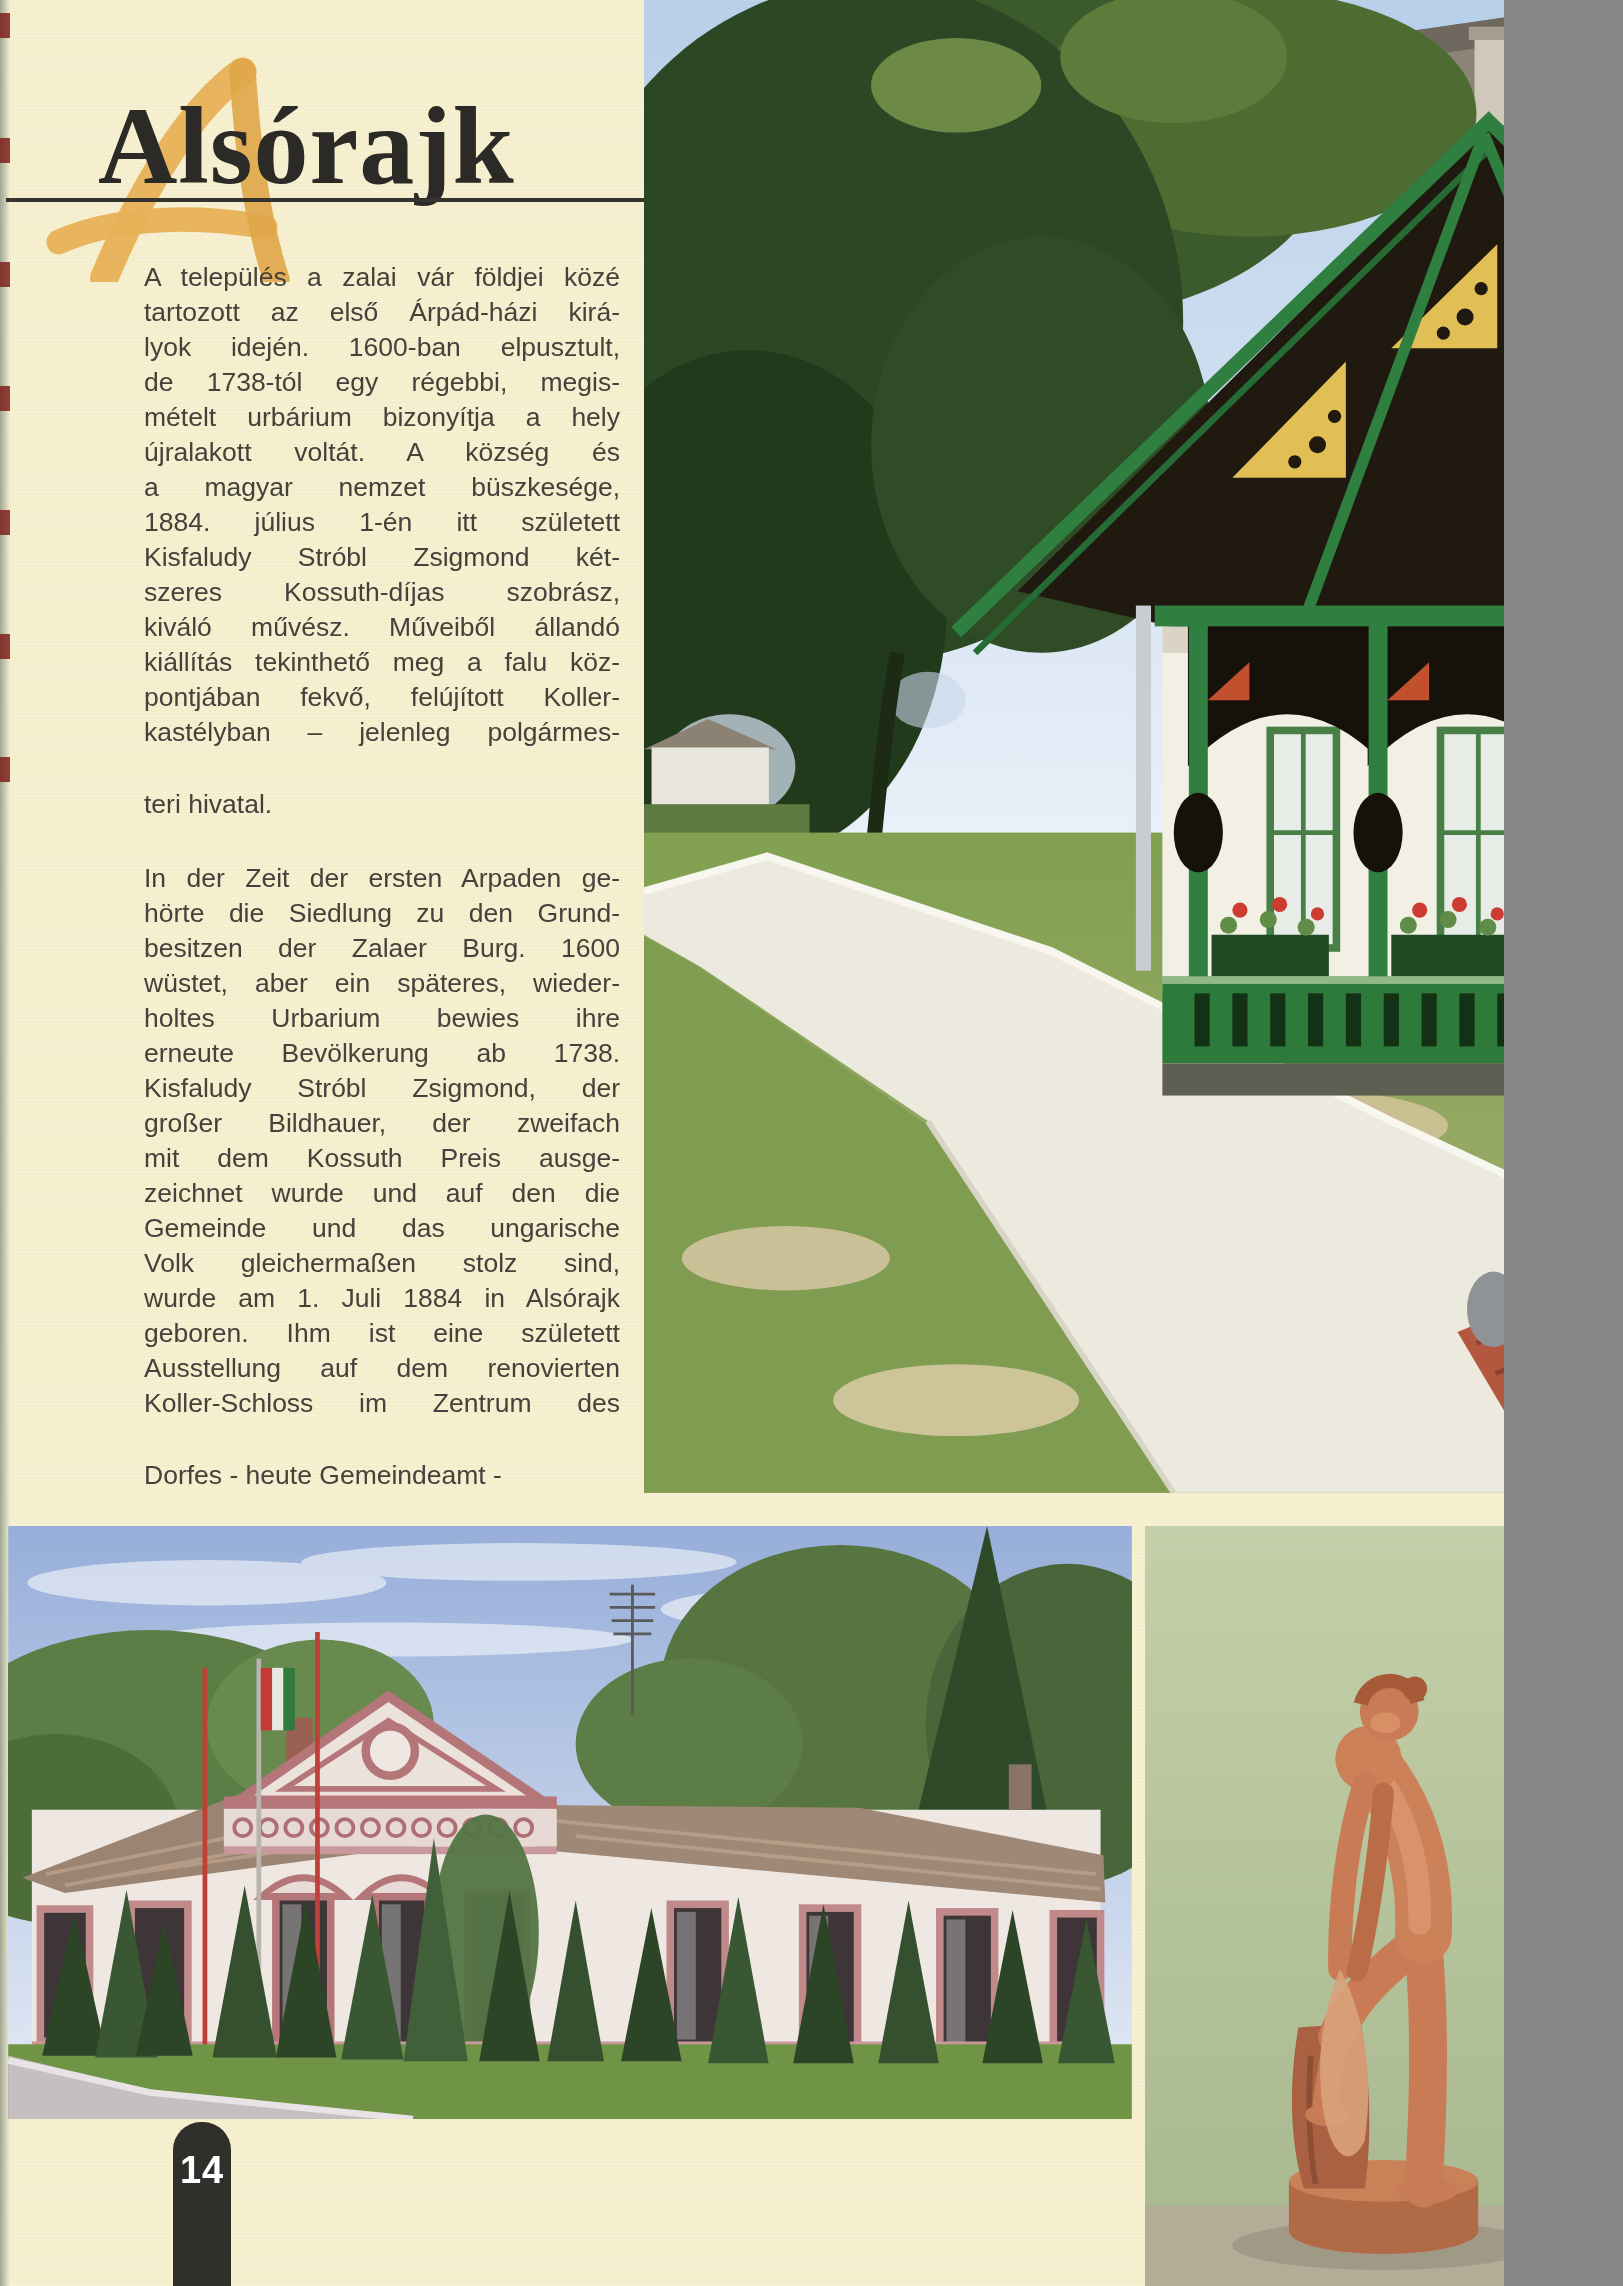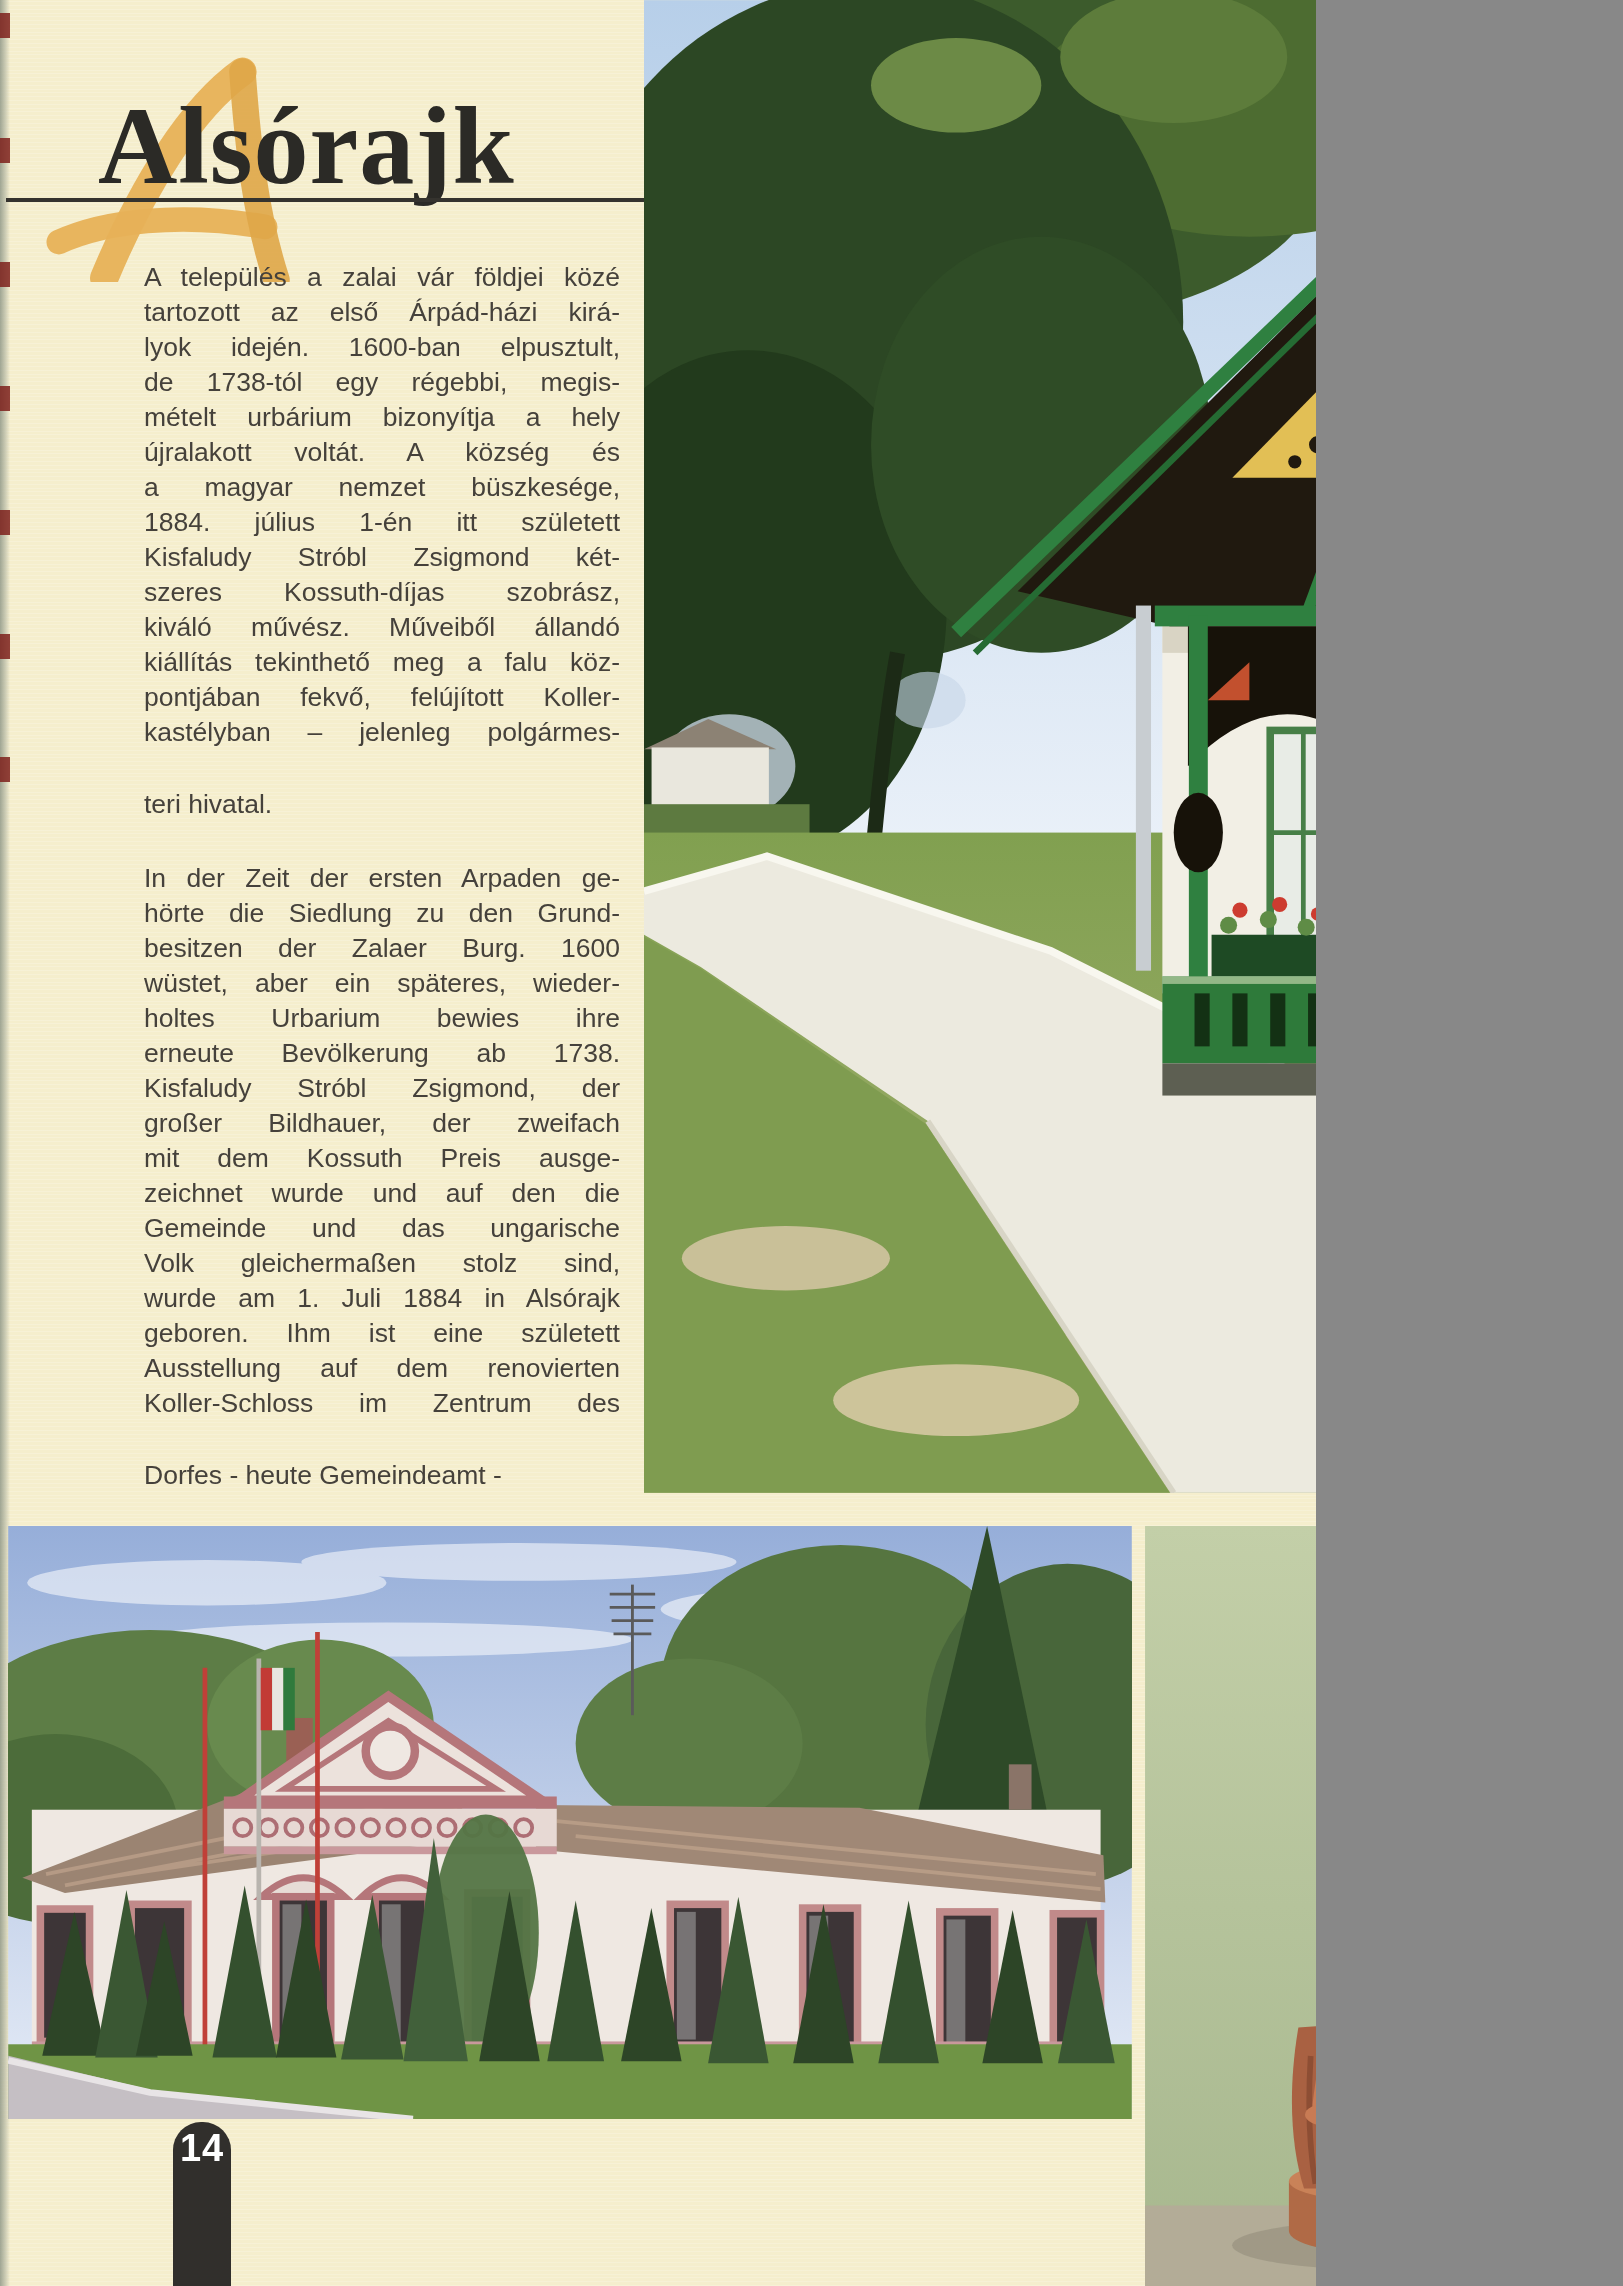--- a/index.html
+++ b/index.html
@@ -1,17 +1,17 @@
 <!DOCTYPE html>
 <html style="font-size:15px"><head>
 <meta charset="utf-8">
 <style>
   html,body{margin:0;padding:0;background:#888;}
   .page{
-    position:relative;width:1316px;height:2286px;overflow:hidden;
+    position:relative;width:1504px;height:2286px;overflow:hidden;
     background:#f5eecd;
     background-image:repeating-linear-gradient(0deg, rgba(255,255,255,.18) 0 0.9px, rgba(0,0,0,0) 0.9px 3.8px);
     font-family:"Liberation Sans", sans-serif;
   }
   
   .edge-strip{position:absolute;left:0;top:0;width:10.4px;height:2286px;
     background:linear-gradient(90deg,#8a9384 0,#c3c4ae 55%,rgba(245,238,205,0) 100%);opacity:.8;}
   .edge-dash{position:absolute;left:0;width:9.5px;height:24.6px;background:#7e211c;opacity:.85;}
   
   .gold-a{position:absolute;left:38px;top:45px;}
@@ -34,21 +34,21 @@
   .photo{position:absolute;margin:0;padding:0;line-height:0;}
   .photo-porch{left:644px;top:0;}
   .photo-building{left:7.6px;top:1526px;}
   .photo-statue{left:1145px;top:1526px;}
   
   .page-tab{
     position:absolute;left:173px;top:2122px;width:58px;height:165px;
     background:#312f2c;border-radius:28px 28px 0 0;text-align:center;
   }
   .page-tab span{
-    display:inline-block;margin-top:7px;color:#ffffff;
+    display:inline-block;margin-top:29px;color:#ffffff;
     font-size:38px;font-weight:bold;letter-spacing:0.9px;line-height:1;
   }
 </style>
 </head>
 <body>
 
 <div class="page">
 
   <div class="edge-strip"></div>
   <div class="edge-dash" style="top:13.2px"></div>

